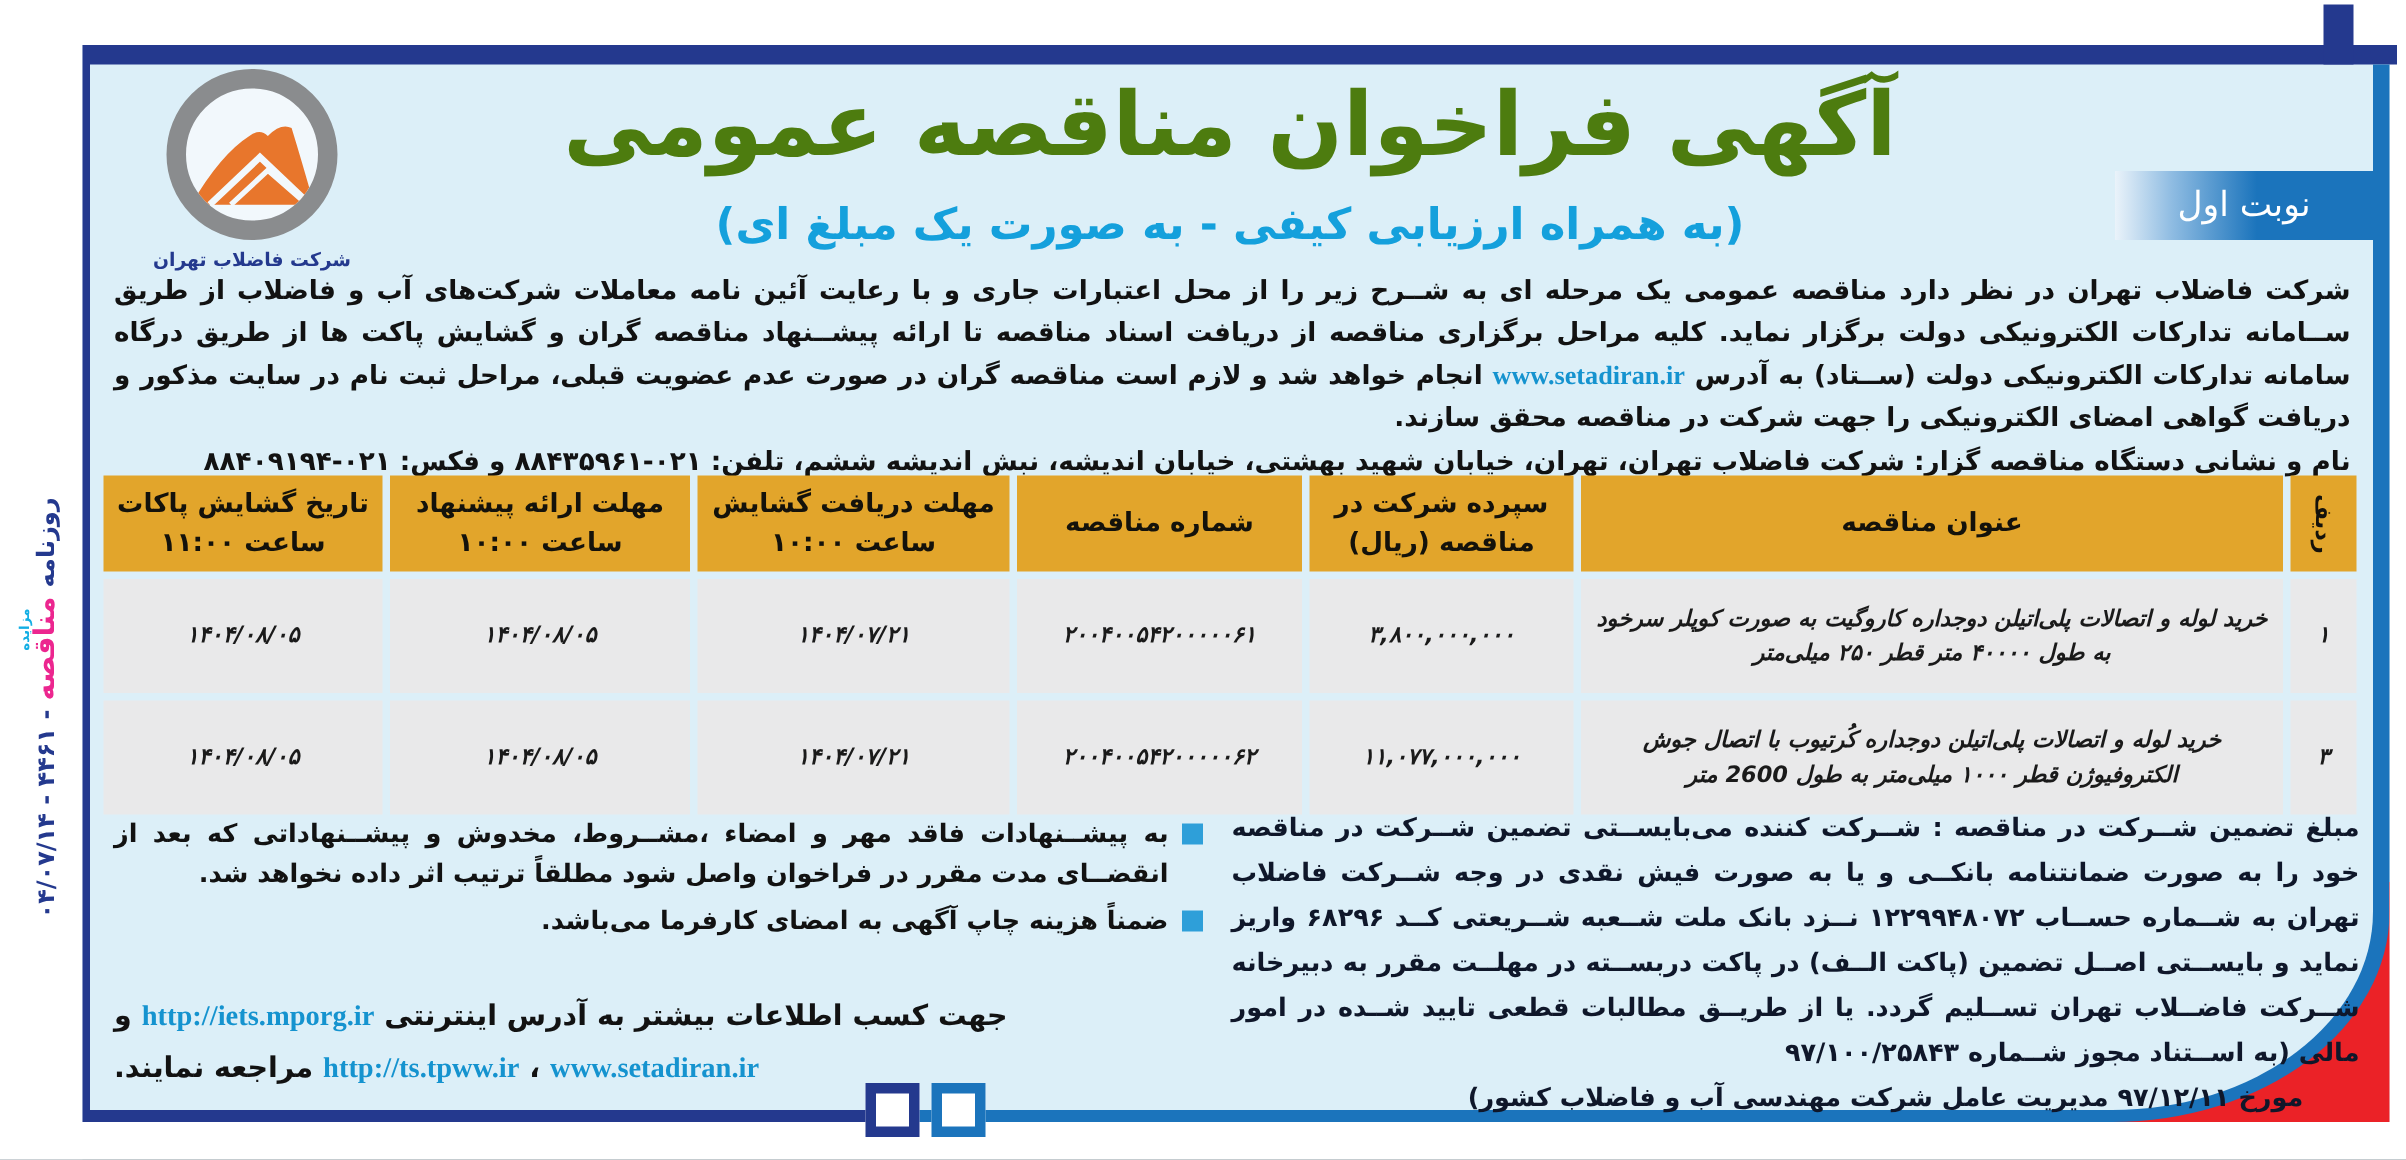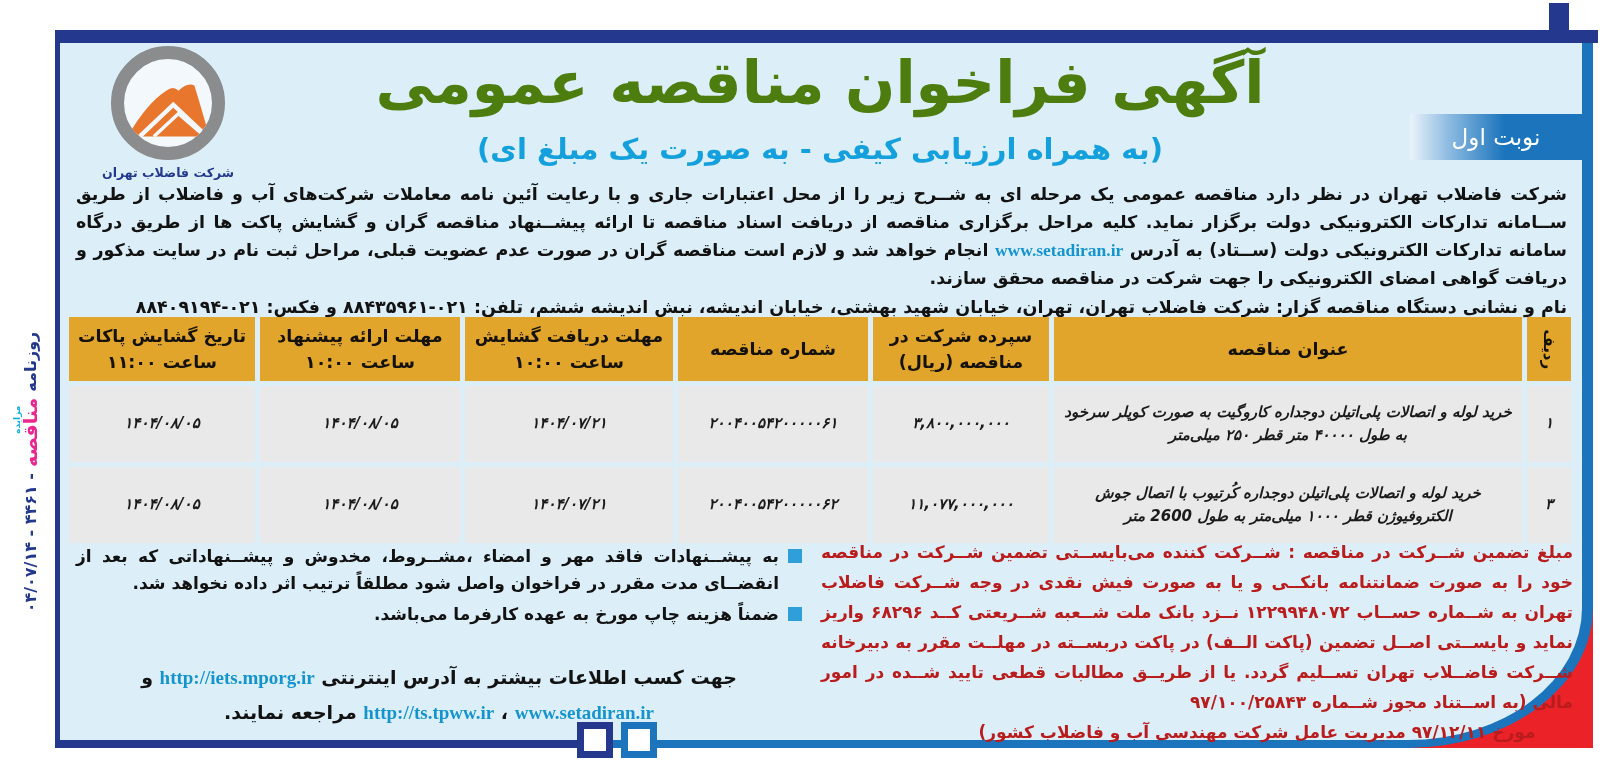--- a/index.html
+++ b/index.html
@@ -62,28 +62,28 @@
   .th { background:#E2A52B; height:64px; display:flex; flex-direction:column;
     justify-content:center; align-items:center; font-weight:800; font-size:17.5px; color:#14120B;
     line-height:1.5; }
   .th .rot { transform:rotate(90deg); font-size:15px; }
   .td { background:#E9E9EA; min-height:76px; display:flex; flex-direction:column;
     justify-content:center; align-items:center; text-align:center; font-size:15px;
     font-weight:600; color:#1A1A1A; padding:4px 8px; line-height:1.55;font-style:italic; }
 
   
   .guarantee { position:absolute; right:20px; top:507px; width:752px; direction:rtl;
-    text-align:justify; font-size:17px; font-weight:600; color:#b91c1c; line-height:1.77; z-index:2; }
+    text-align:justify; font-size:17px; font-weight:600; color:#0f172a; line-height:1.77; z-index:2; }
   .guarantee-last { text-align:center; padding-left:120px; }
   .notes { position:absolute; left:16px; top:513px; width:726px; direction:rtl; z-index:2; }
   .bullet-row { display:flex; gap:9px; direction:rtl; font-size:17px; font-weight:600;
     color:#121212; line-height:1.6; text-align:justify; margin-bottom:4px; }
   .bullet-sq { flex:0 0 14px; width:14px; height:14px; background:#2E9FD9; margin-top:6px; }
   .info { position:absolute; left:16px; top:630px; width:726px; direction:rtl;
-    text-align:center; font-size:19px; font-weight:800; color:#121212; line-height:1.85; z-index:2; }
+    text-align:left; font-size:19px; font-weight:800; color:#121212; line-height:1.85; z-index:2; }
   .lk2 { font-family:"Liberation Serif","DejaVu Serif",serif; font-weight:700; color:#1593CF; }
 </style>
 </head>
 <body>
 
 <div class="page">
 
   <div class="rail">
     <div class="rail-text">
       <span>روزنامه</span>
@@ -171,21 +171,21 @@
       <div class="guarantee-last"><span>مورخ ۹۷/۱۲/۱۱ مدیریت عامل شرکت مهندسی آب و فاضلاب کشور)</span></div>
     </div>
 
     <div class="notes">
       <div class="bullet-row">
         <span class="bullet-sq"></span>
         <span>به پیشــنهادات فاقد مهر و امضاء ،مشــروط، مخدوش و پیشــنهاداتی که بعد از انقضــای مدت مقرر در فراخوان واصل شود مطلقاً ترتیب اثر داده نخواهد شد.</span>
       </div>
       <div class="bullet-row">
         <span class="bullet-sq"></span>
-        <span>ضمناً هزینه چاپ مورخ به عهده کارفرما می‌باشد.</span>
+        <span>ضمناً هزینه چاپ آگهی به امضای کارفرما می‌باشد.</span>
       </div>
     </div>
 
     <div class="info">
       <div><span>جهت کسب اطلاعات بیشتر به آدرس اینترنتی </span><span class="lk2">http://iets.mporg.ir</span><span> و</span></div>
       <div><span class="lk2">http://ts.tpww.ir</span><span> ، </span><span class="lk2">www.setadiran.ir</span><span class="b"> مراجعه نمایند.</span></div>
     </div>
   </div>
 
   <div class="corner-block"></div>

